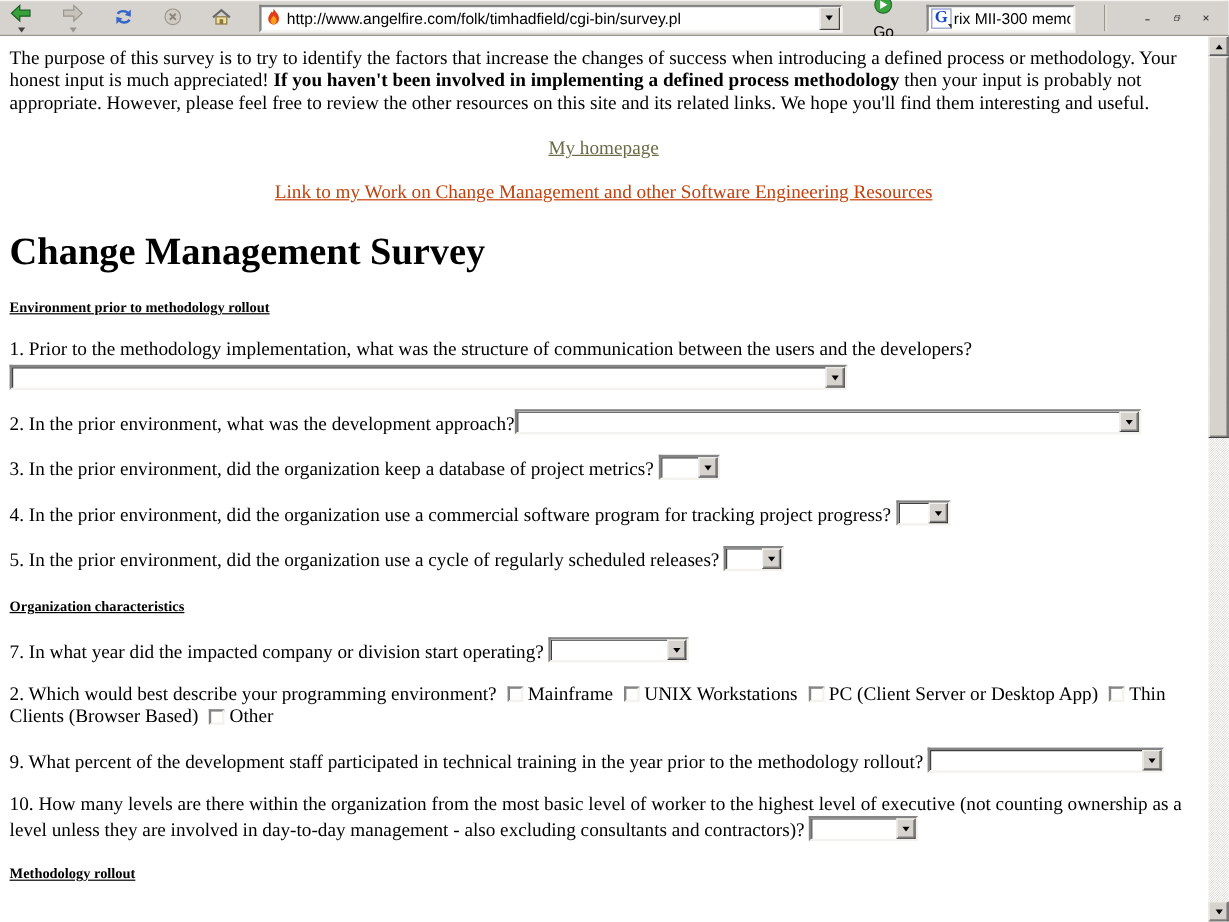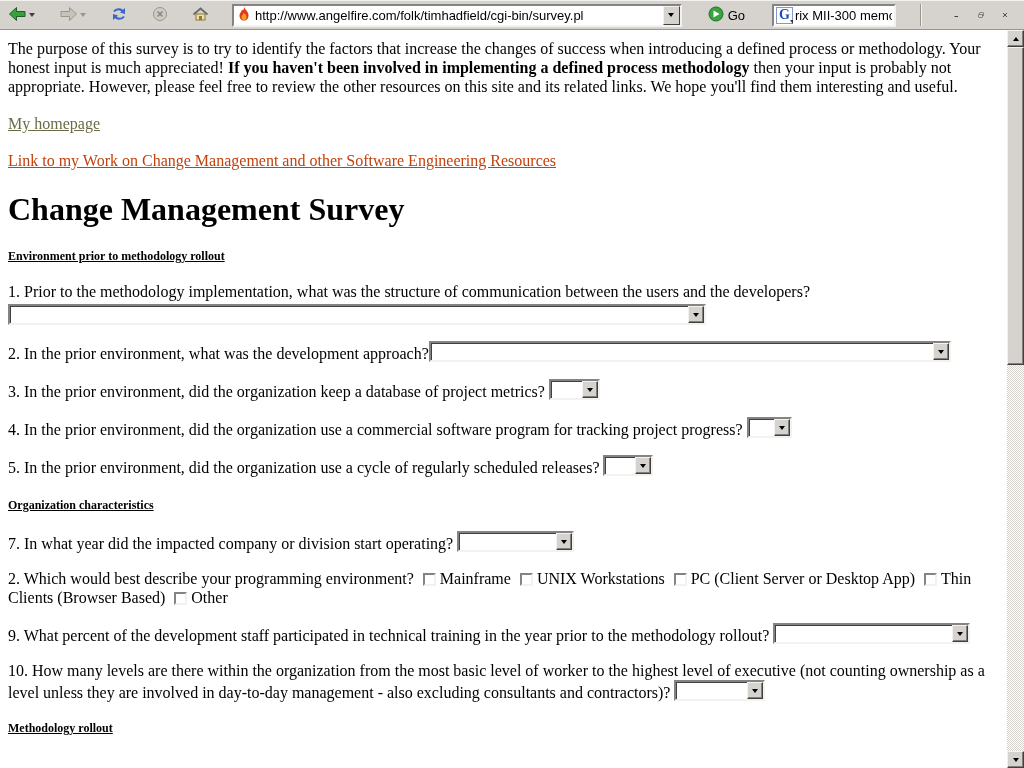--- a/index.html
+++ b/index.html
@@ -19,20 +19,21 @@
     border-bottom:1px solid #9a968e;
     display:flex; align-items:center;
     padding:0 4px; gap:16px;
     font-family:"Liberation Sans", sans-serif; font-size:12px;
   }
   .tb-btn {
     display:flex; align-items:center; justify-content:center;
     height:25px; padding:0 3px; gap:1px;
     background:transparent; border:1px solid transparent;
     cursor:default;
+    flex-direction:column;
   }
   .caret-down {
     width:0; height:0;
     border-left:3px solid transparent; border-right:3px solid transparent;
     border-top:4px solid #404040;
     margin-left:1px;
   }
   .caret-down.dis { border-top-color:#9a968e; }
 
   .addressbar {
@@ -114,21 +115,21 @@
   .tri-dn { width:0; height:0; border-left:3px solid transparent; border-right:3px solid transparent; border-top:4px solid #000; }
   .sb-thumb {
     position:absolute; left:0; top:17px; width:17px; height:318px;
     background:#d6d3ce;
     border:1px solid; border-color:#f4f2ee #404040 #404040 #f4f2ee;
     box-shadow: inset -1px -1px 0 #808080;
   }
 
   
   p.intro { margin:0 0 18px 0; }
-  p.plink { margin:18px 0; }
+  p.plink { margin:18px 0;text-align:center; }
   a.lnk { text-decoration:underline; cursor:pointer; }
   a.visited { color:#6b6b47; }
   a.unvisited { color:#c2410c; }
   h1.doc-title { font-size:32px; line-height:37px; margin:21px 0 19px 0; font-weight:bold; }
   .sect { font-size:12px; line-height:19px; font-weight:bold; margin:19px 0 0 0;text-decoration:underline; }
   .sect3 { margin-top:17px; }
   p.q { margin:16px 0 0 0; }
 
   
   .select {

